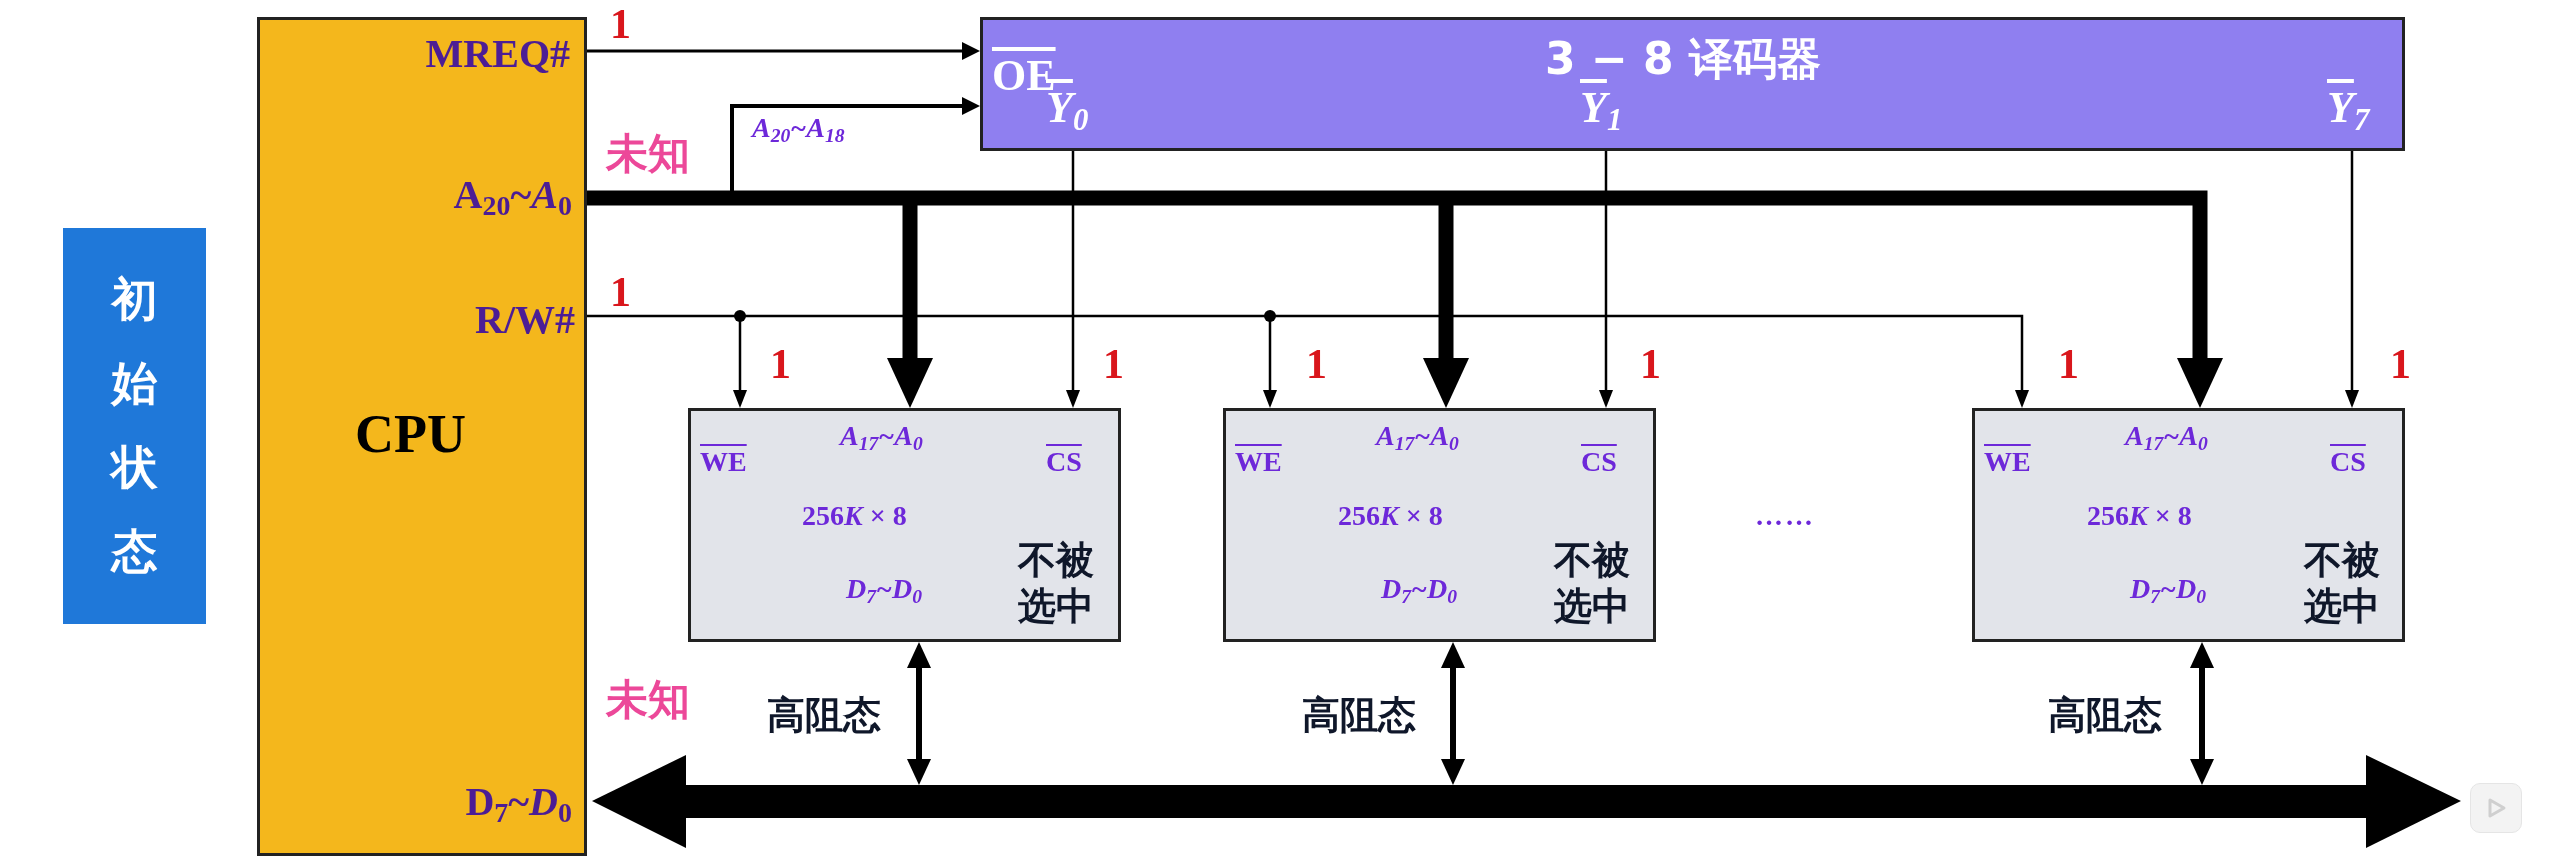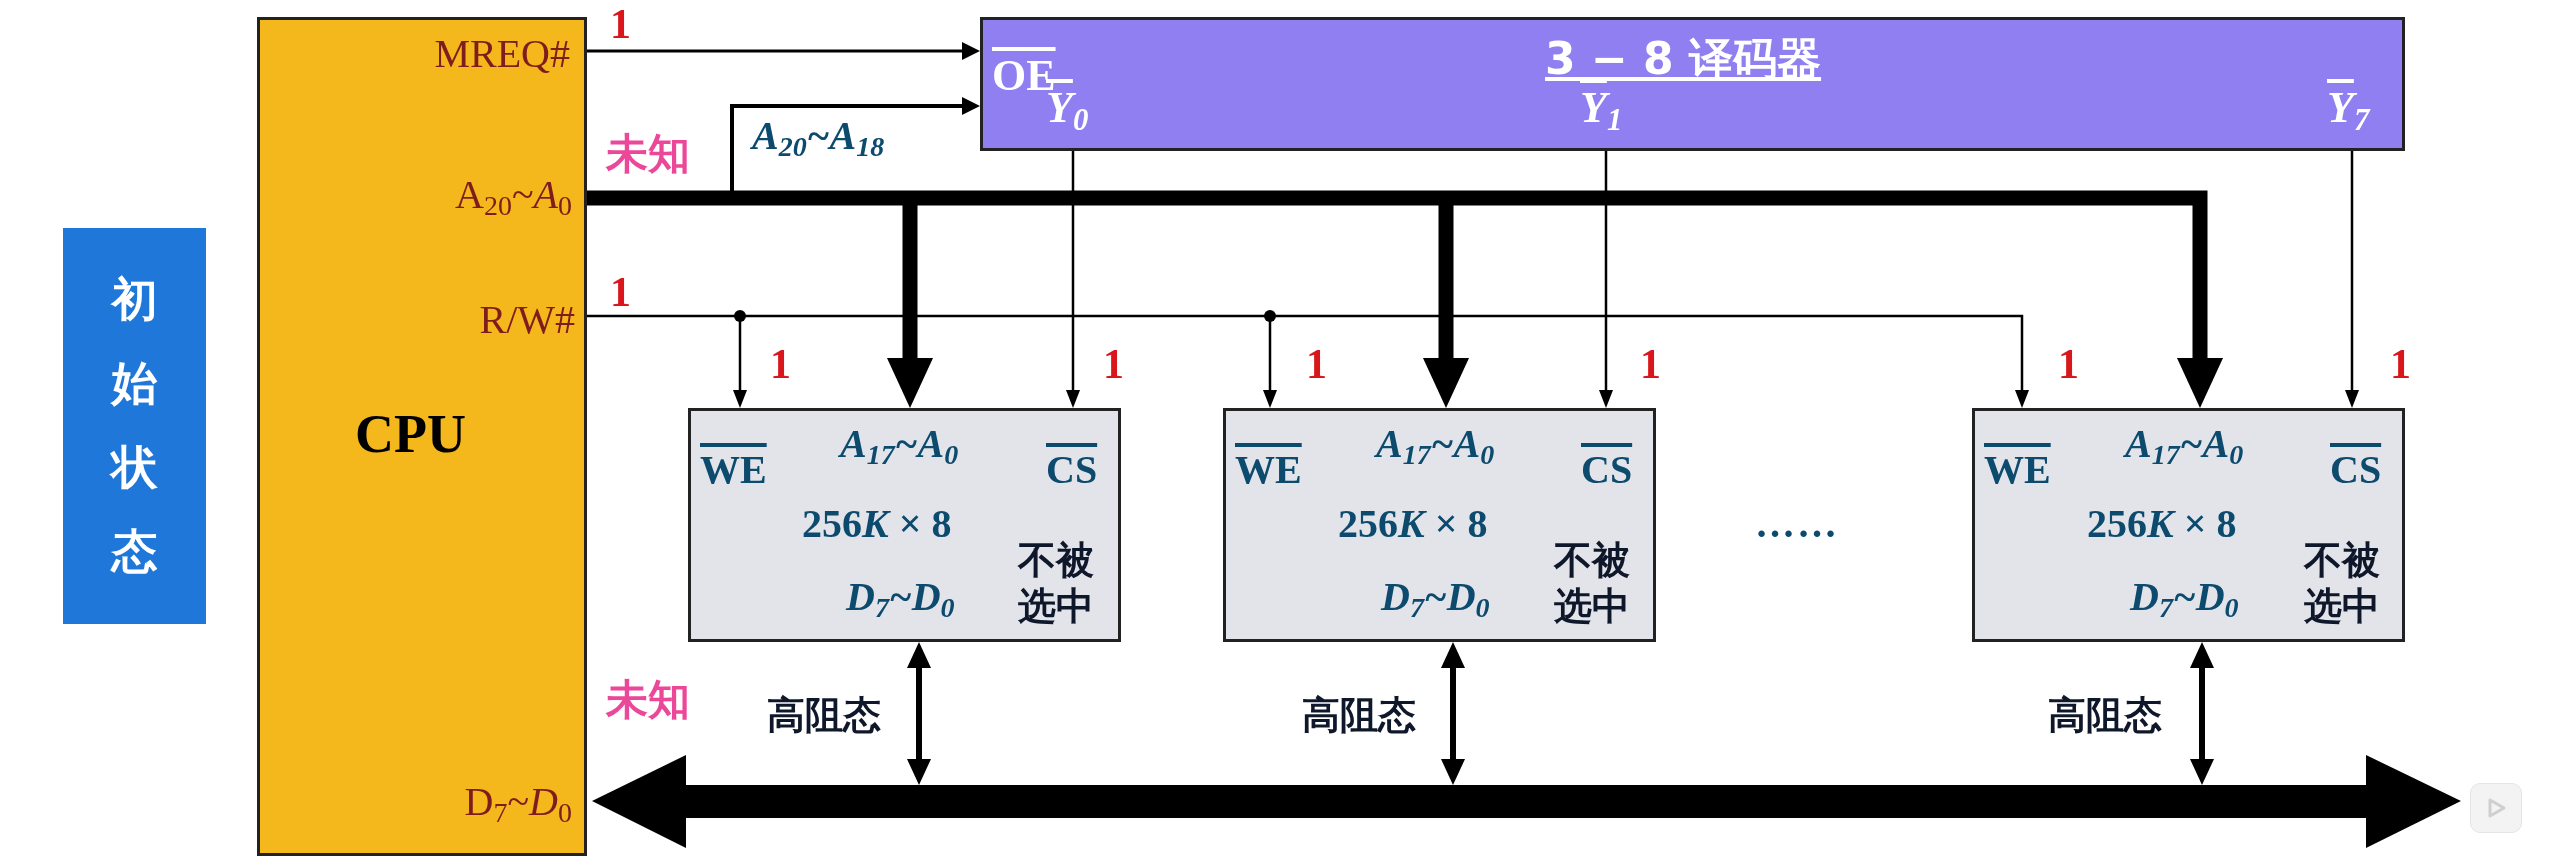--- a/index.html
+++ b/index.html
@@ -5,28 +5,28 @@
   html, body { margin:0; padding:0; background:#ffffff; }
   body { width:2559px; height:866px; position:relative; overflow:hidden;
          font-family:"Liberation Serif","DejaVu Serif",serif; }
   .abs { position:absolute; }
   svg.wires { position:absolute; left:0; top:0; }
   .state-box { left:63px; top:228px; width:143px; height:396px; background:#1f78d9;
                color:#fff; font-family:"DejaVu Sans","Liberation Sans",sans-serif; font-weight:bold;
                font-size:46px; display:flex; flex-direction:column; align-items:center; justify-content:space-around;
                padding:30px 0; box-sizing:border-box; }
   .cpu { left:257px; top:17px; width:330px; height:839px; background:#f4b71c; border:3px solid #222; box-sizing:border-box; }
-  .pin { font-weight:normal; font-size:40px; color:#7f1d1d; text-align:right; }
+  .pin { font-weight:bold; font-size:40px; color:#4c1d95; text-align:right; }
   .cpu-title { left:355px; top:403px; font-size:54px; font-weight:bold; }
   .decoder { left:980px; top:17px; width:1425px; height:134px; background:#8f7ff0; border:3px solid #222; box-sizing:border-box; }
   .dec-text { color:#fff; font-size:44px; font-weight:bold; }
-  .dec-title { font-family:"DejaVu Sans","Liberation Sans",sans-serif;text-decoration:underline; }
+  .dec-title { font-family:"DejaVu Sans","Liberation Sans",sans-serif; }
   .ov { text-decoration:overline;margin-top:26px; }
   .chip { top:408px; width:433px; height:234px; background:#e2e4ea; border:3px solid #222; box-sizing:border-box; }
-  .chip-t { font-size:40px; font-weight:bold; color:#0c4a6e; }
+  .chip-t { font-size:28px; font-weight:bold; color:#6d28d9; }
   .it { font-style:italic; }
   .red-num { font-size:42px; font-weight:bold; color:#d9161c; }
   .cn-red { font-family:"DejaVu Sans","Liberation Sans",sans-serif; font-weight:bold; color:#0f172a; font-size:38px; line-height:46px; }
   .cn-grey { font-family:"DejaVu Sans","Liberation Sans",sans-serif; font-weight:bold; color:#ec4899; font-size:42px; }
   sub { font-size:0.7em; vertical-align:-0.25em; }
   .wm { left:2470px; top:783px; width:50px; height:48px; border-radius:10px; background:#f3f3f3; border:1px solid #e5e5e5; }
 </style>
 </head>
 <body>
 

